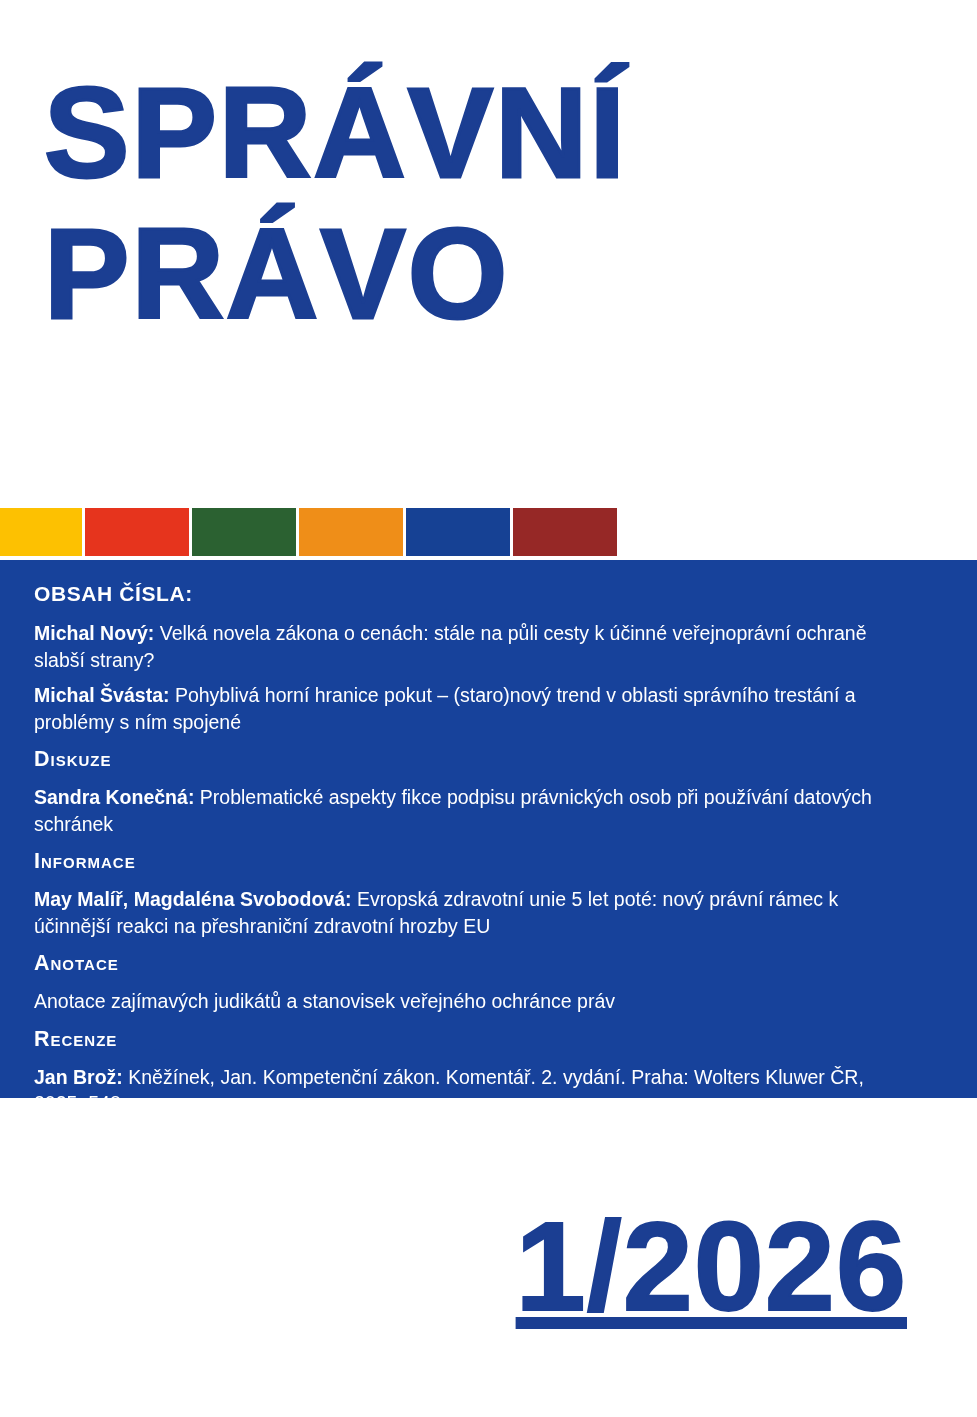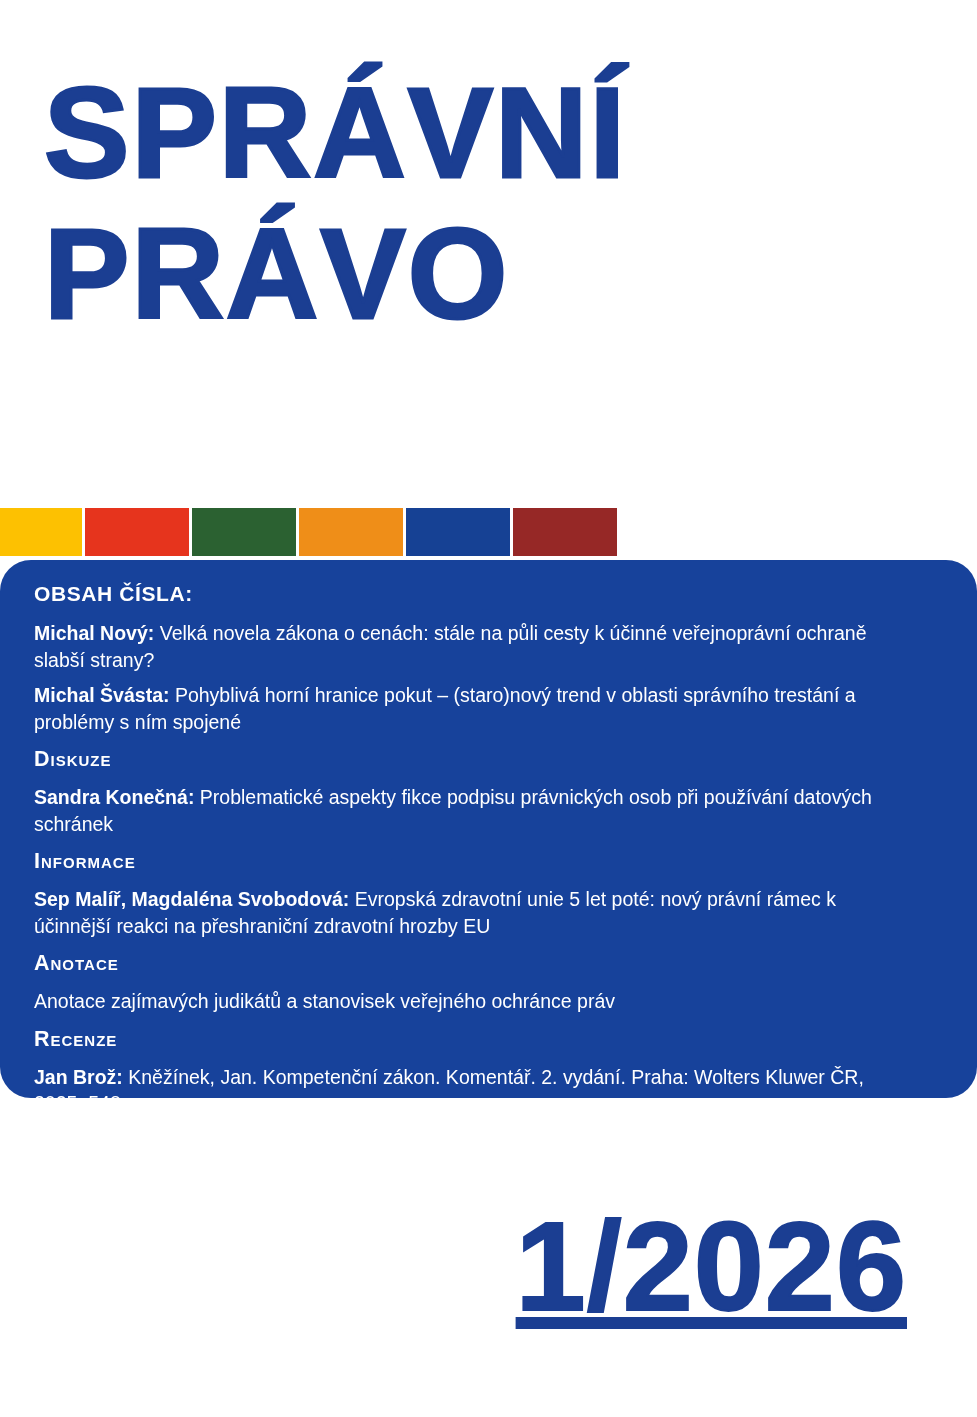--- a/index.html
+++ b/index.html
@@ -41,21 +41,20 @@
   .panel {
     position: absolute;
     left: 0;
     top: 560px;
     width: 977px;
     height: 538px;
     background: #17429b;
     color: #ffffff;
     padding: 14px 50px 0 34px;
     overflow: hidden;
-    border-radius: 31px;
   }
   .toc-heading {
     font-size: 21px;
     font-weight: 700;
     letter-spacing: 0.6px;
     margin: 8px 0 14px 0;
   }
   .toc-entry {
     font-size: 19.5px;
     line-height: 26.5px;
@@ -104,21 +103,21 @@
   </div>
 
 <div class="panel">
   <div class="toc-heading">OBSAH ČÍSLA:</div>
   <div>
       <p class="toc-entry"><span class="author">Michal Nový: </span><span>Velká novela zákona o cenách: stále na půli cesty k účinné veřejnoprávní ochraně slabší strany?</span></p>
       <p class="toc-entry"><span class="author">Michal Švásta: </span><span>Pohyblivá horní hranice pokut – (staro)nový trend v oblasti správního trestání a problémy s ním spojené</span></p>
       <div class="toc-section">Diskuze</div>
       <p class="toc-entry"><span class="author">Sandra Konečná: </span><span>Problematické aspekty fikce podpisu právnických osob při používání datových schránek</span></p>
       <div class="toc-section">Informace</div>
-      <p class="toc-entry"><span class="author">Sep Malíř, Magdaléna Svobodová: </span><span>Evropská zdravotní unie 5 let poté: nový právní rámec k účinnější reakci na přeshraniční zdravotní hrozby EU</span></p>
+      <p class="toc-entry"><span class="author">May Malíř, Magdaléna Svobodová: </span><span>Evropská zdravotní unie 5 let poté: nový právní rámec k účinnější reakci na přeshraniční zdravotní hrozby EU</span></p>
       <div class="toc-section">Anotace</div>
       <p class="toc-entry"><span>Anotace zajímavých judikátů a stanovisek veřejného ochránce práv</span></p>
       <div class="toc-section">Recenze</div>
       <p class="toc-entry"><span class="author">Jan Brož: </span><span>Kněžínek, Jan. Kompetenční zákon. Komentář. 2. vydání. Praha: Wolters Kluwer ČR, 2025, 548 s.</span></p>
     </div>
 </div>
 
 <div class="issue">1/2026</div>
 
 </body></html>

